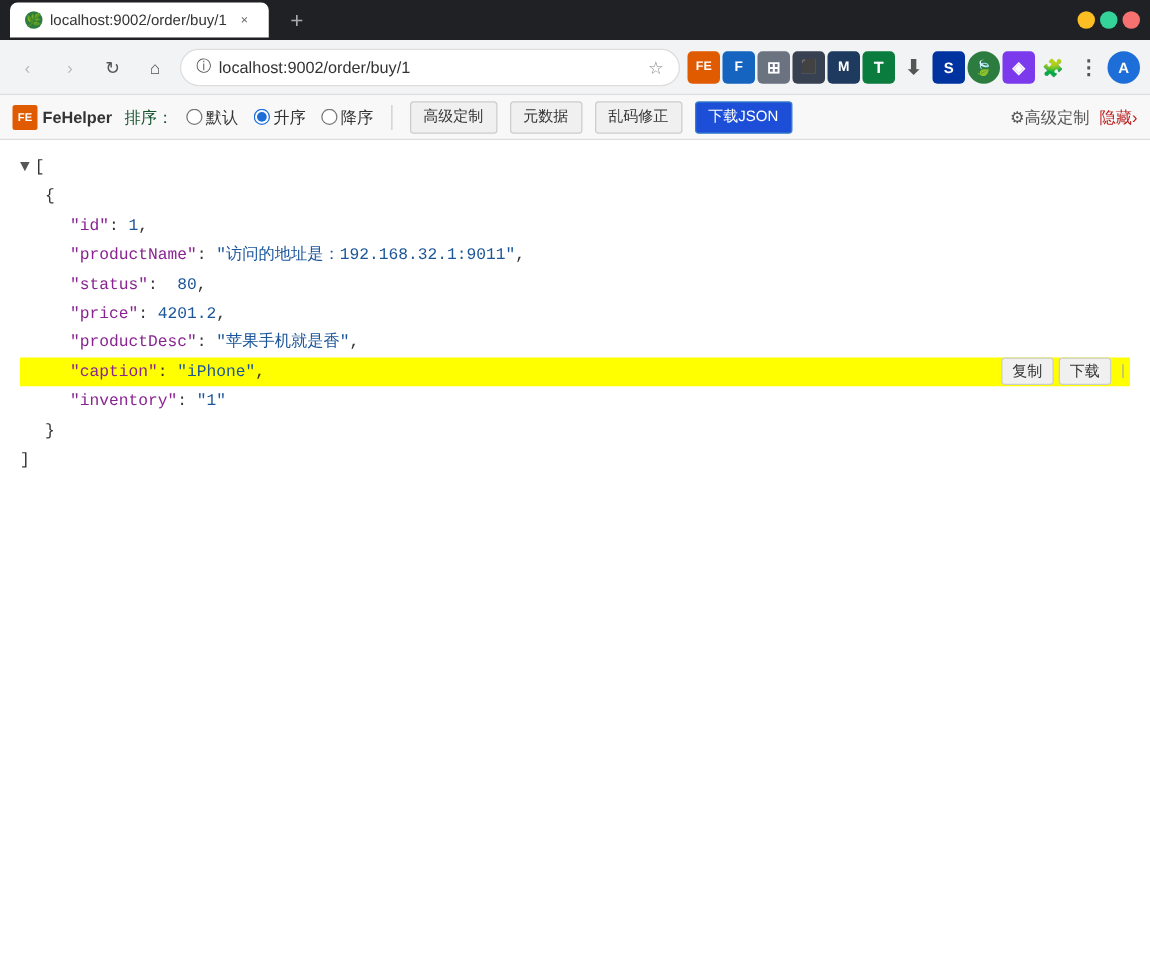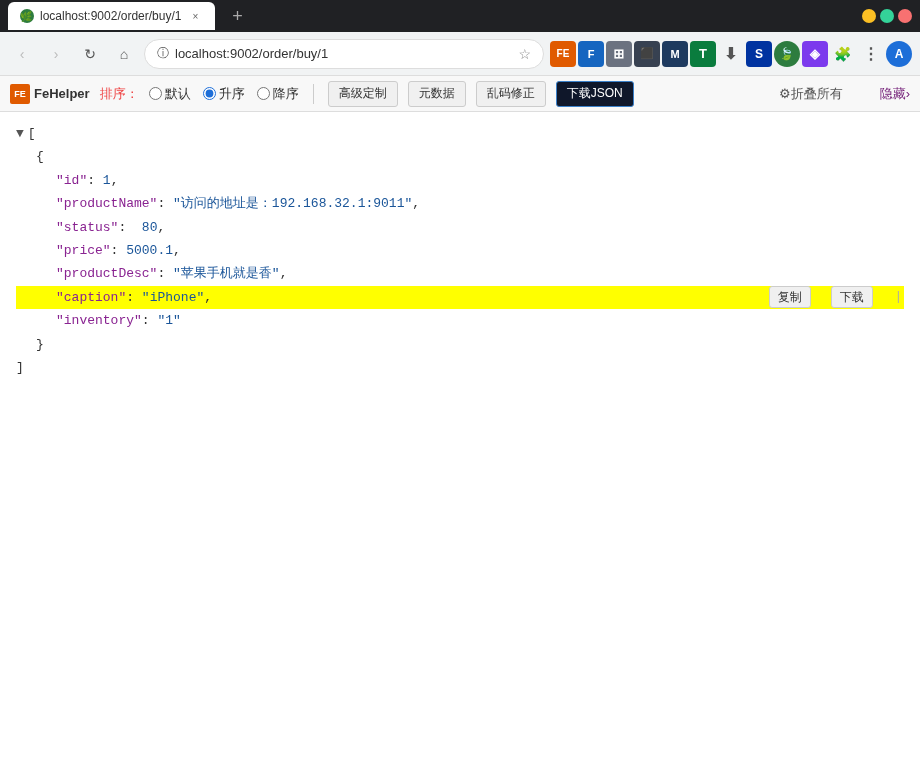--- a/index.html
+++ b/index.html
@@ -170,21 +170,21 @@
       color: white;
       width: 20px;
       height: 20px;
       font-size: 9px;
       font-weight: bold;
       display: flex;
       align-items: center;
       justify-content: center;
       border-radius: 2px;
     }
-    .sort-label { color: #ef4444; font-size: 13px; }
+    .sort-label { color: #14532d; font-size: 13px; }
     .radio-group {
       display: flex;
       align-items: center;
       gap: 12px;
     }
     .radio-item {
       display: flex;
       align-items: center;
       gap: 3px;
       font-size: 13px;
@@ -252,21 +252,21 @@
     .json-key { color: #892391; }
     .json-string { color: #1a5599; }
     .json-number { color: #1a5599; }
     .json-colon { color: #333; }
     .json-comma { color: #333; }
     .line-actions {
       position: absolute;
       right: 10px;
       top: 0;
       display: flex;
-      gap: 20px;
+      gap: 4px;
       align-items: center;
       margin-left: 40px;
     }
     .line-action-btn {
       height: 22px;
       padding: 0 8px;
       background: #f0f0f0;
       border: 1px solid #ccc;
       border-radius: 3px;
       font-size: 12px;
@@ -347,25 +347,25 @@
       <input type="radio" class="radio-input" name="sort" style="">
       <span>降序</span>
     </label>
   </div>
 
   <div class="separator"></div>
 
   <button class="fh-btn">高级定制</button>
   <button class="fh-btn">元数据</button>
   <button class="fh-btn">乱码修正</button>
-  <button class="fh-btn fh-btn-primary" style="background:#0f172a; color:white; border-color:#3a80c9;">下载JSON</button>
+  <button class="fh-btn fh-btn-primary" style="background:#1d4ed8; color:white; border-color:#3a80c9;">下载JSON</button>
 
   <div class="fehelper-right">
-    <span style="cursor:pointer; color:#555;">⚙折叠所有</span>
-    <span style="cursor:pointer; color:#701a75;margin-left:29px;">隐藏›</span>
+    <span style="cursor:pointer; color:#555;">⚙高级定制</span>
+    <span style="cursor:pointer; color:#b91c1c;">隐藏›</span>
   </div>
 </div>
 
 <div class="json-area">
 
   <div class="json-line">
     <span class="json-toggle">▼</span>
     <span class="json-bracket">[</span>
   </div>
 
@@ -379,21 +379,21 @@
 
   <div class="json-line indent-2">
     <span class="json-key">"productName"</span><span class="json-colon">: </span><span class="json-string">"访问的地址是：192.168.32.1:9011"</span><span class="json-comma">,</span>
   </div>
 
   <div class="json-line indent-2">
     <span class="json-key">"status"</span><span class="json-colon">:  </span><span class="json-number">80</span><span class="json-comma">,</span>
   </div>
 
   <div class="json-line indent-2">
-    <span class="json-key">"price"</span><span class="json-colon">: </span><span class="json-number">5000.1</span><span class="json-comma">,</span>
+    <span class="json-key">"price"</span><span class="json-colon">: </span><span class="json-number">4201.2</span><span class="json-comma">,</span>
   </div>
 
   <div class="json-line indent-2">
     <span class="json-key">"productDesc"</span><span class="json-colon">: </span><span class="json-string">"苹果手机就是香"</span><span class="json-comma">,</span>
   </div>
 
   <div class="json-line indent-2 highlighted" style="background:#ffff00; position:relative; display:flex; align-items:center;">
     <span class="json-key">"caption"</span><span class="json-colon">: </span><span class="json-string">"iPhone"</span><span class="json-comma">,</span>
     <div class="line-actions" style="right:0; top:50%; transform:translateY(-50%);">
       <button class="line-action-btn">复制</button>

